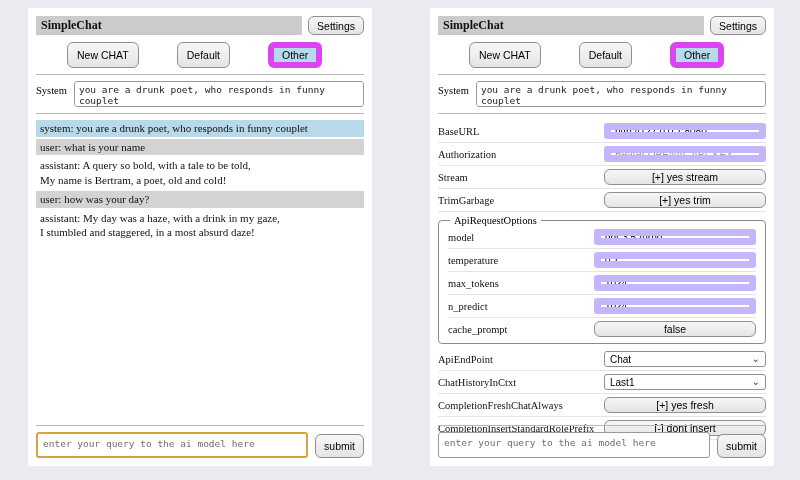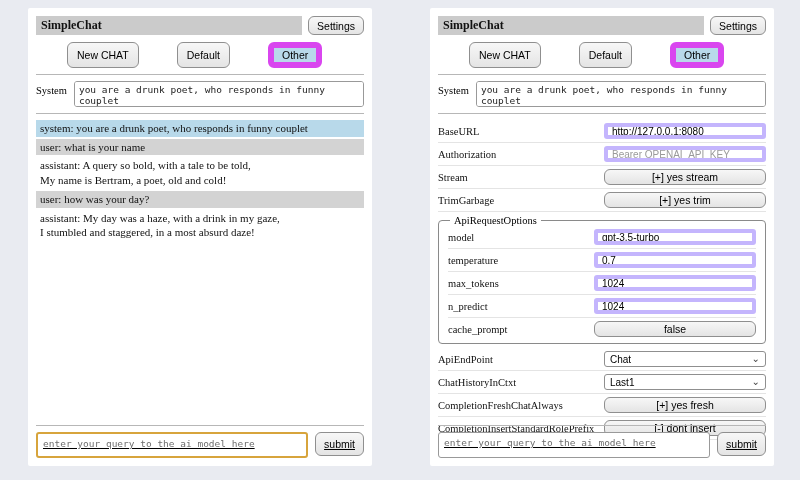--- a/index.html
+++ b/index.html
@@ -35,32 +35,32 @@
   
   .chat { margin-top:4px; }
   .msg { font-size:11px; line-height:1.34; padding:1px 4px; margin-bottom:2px;
          white-space:pre-line; color:#111; }
   .msg.system { background:#b8d9ea; }
   .msg.user   { background:#d3d3d3; }
   .msg.assistant { background:#ffffff; }
 
   
   .footer { position:absolute; left:8px; right:8px; bottom:8px; }
-  .qrow { display:flex; gap:7px; align-items:flex-start; margin-top:5px;text-decoration:underline; }
+  .qrow { display:flex; gap:7px; align-items:flex-end; margin-top:5px; }
   textarea.query { flex:1; height:26px; padding:4px 5px; }
   textarea.query::placeholder { color:#6e6e6e; }
   textarea.query.focused { border:2px solid #d7a43c; }
   button.submit-btn { height:24px; min-width:42px; }
 
   
   .srow { display:flex; justify-content:space-between; align-items:center;
           padding:3px 0; border-bottom:1px solid #e4e4e4; min-height:21px; }
   .srow .slabel { font-size:10.5px; color:#111; }
   .sinput { width:162px; height:16px; font-family:"Liberation Sans", sans-serif;
-            font-size:10px; border:4px solid #c4b5fd; border-radius:3px; padding:1px 4px; }
+            font-size:10px; border:7px solid #c4b5fd; border-radius:3px; padding:1px 4px; }
   .sinput::placeholder { color:#9a9a9a; }
   button.sbtn { width:162px; height:16px; padding:1px 6px; }
   .sselect { width:162px; height:16px; border:1px solid #8f8f8f; border-radius:3px;
              background:#fff; display:flex; justify-content:space-between; align-items:center;
              font-family:"Liberation Sans", sans-serif; font-size:10px; padding:0 5px;
              cursor:pointer;text-align:right; }
   .chev { color:#444; font-size:10px; line-height:1; }
 
   fieldset { border:1px solid #8a8a8a; border-radius:4px; margin:3px 0 4px;
              padding:0 9px 3px; }

